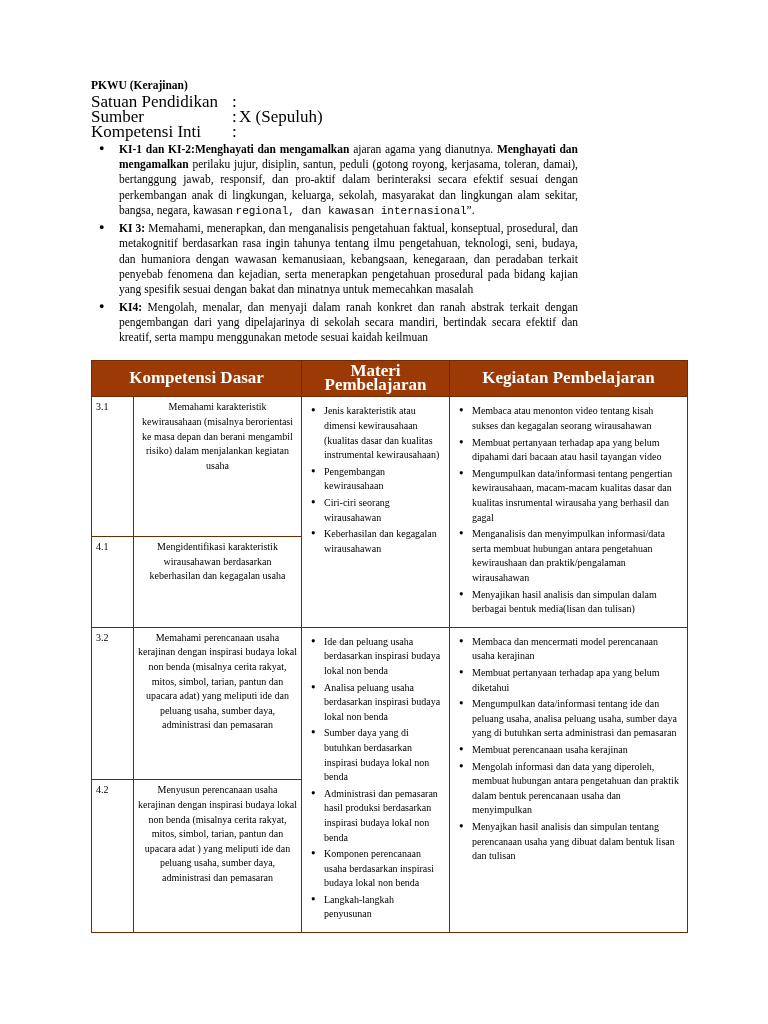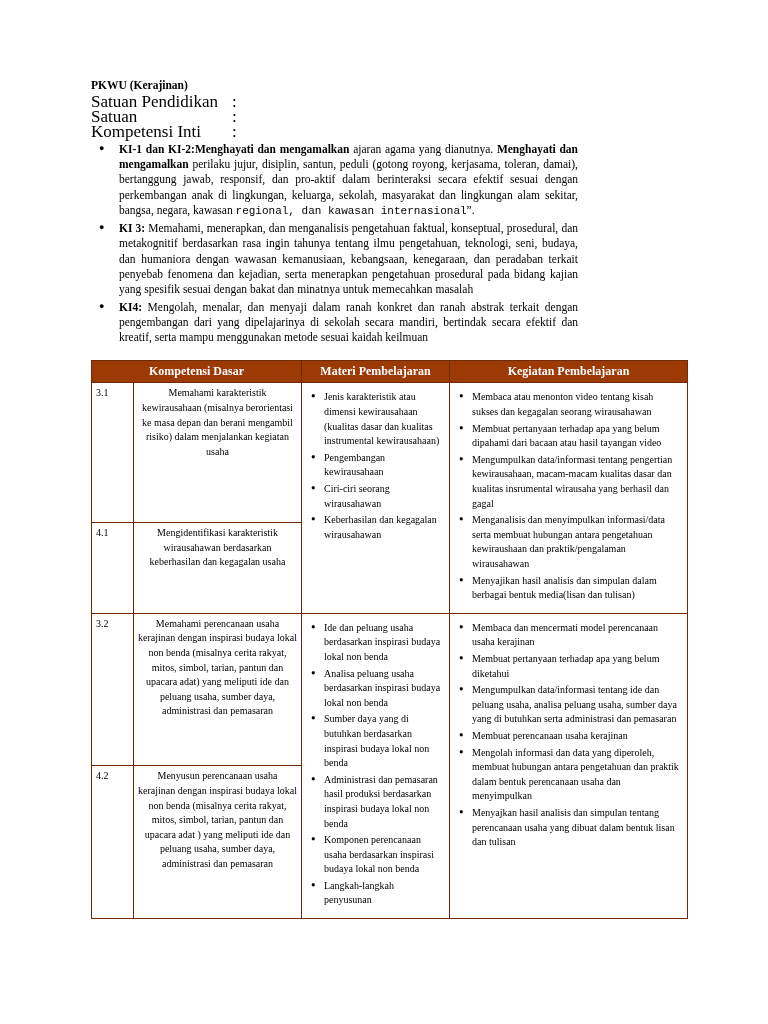--- a/index.html
+++ b/index.html
@@ -58,21 +58,21 @@
   table.kd {
     margin-top: 15px;
     border-collapse: collapse;
     width: 596px;
     table-layout: fixed;
   }
   table.kd th {
     background: #9c3a06;
     color: #ffffff;
     font-weight: bold;
-    font-size: 12px;
+    font-size: 17px;
     border: 1px solid #6f2a05;
     padding: 3px 2px 4px 2px;
     text-align: center;
     line-height: 14px;
   }
   table.kd td {
     border: 1px solid #6f2a05;
     vertical-align: top;
     font-size: 10px;
     line-height: 14.6px;
@@ -112,22 +112,23 @@
 <div class="page">
 
   <div class="doc-title">PKWU (Kerajinan)</div>
 
   <div>
     <div class="meta-row">
       <span class="meta-label">Satuan Pendidikan</span>
       <span class="meta-sep">:</span>
     </div>
     <div class="meta-row">
-      <span class="meta-label">Satuan</span>
+      <span class="meta-label">Sumber</span>
       <span class="meta-sep">:</span>
+      <span class="meta-value">X (Sepuluh)</span>
     </div>
     <div class="meta-row">
       <span class="meta-label">Kompetensi Inti</span>
       <span class="meta-sep">:</span>
       <span class="meta-value"></span>
     </div>
   </div>
 
   <ul class="ki-list">
     <li><span class="b">KI-1 dan KI-2:Menghayati dan mengamalkan</span> ajaran agama yang dianutnya. <span class="b">Menghayati dan mengamalkan</span> perilaku jujur, disiplin, santun, peduli (gotong royong, kerjasama, toleran, damai), bertanggung jawab, responsif, dan pro-aktif dalam berinteraksi secara efektif sesuai dengan perkembangan anak di lingkungan, keluarga, sekolah, masyarakat dan lingkungan alam sekitar, bangsa, negara, kawasan <span class="mono-strike">regional, dan kawasan internasional</span>”.</li>

